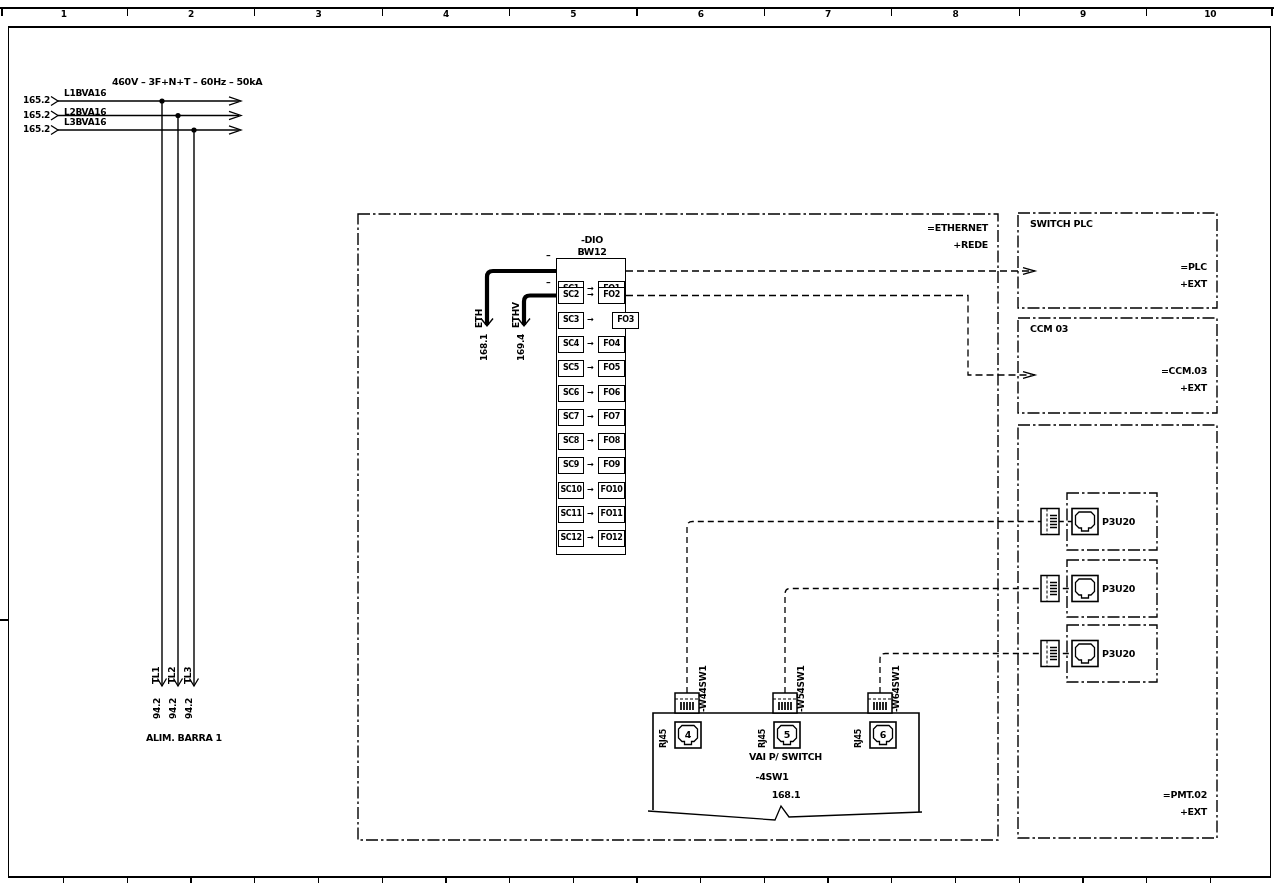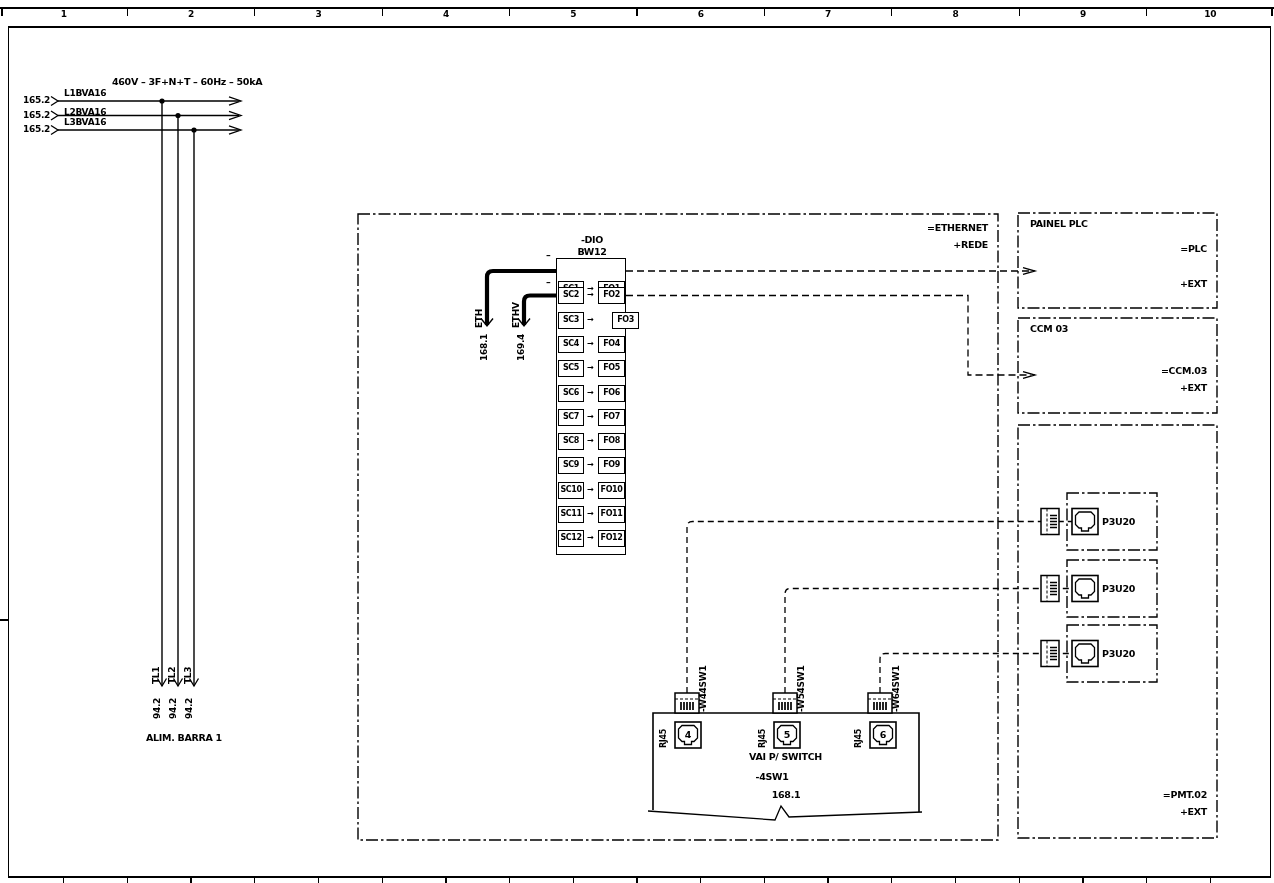--- a/index.html
+++ b/index.html
@@ -224,22 +224,22 @@
     </div>
 
 <div class="v" style="left:475px;top:328px">ETH</div>
 <div class="v" style="left:480px;top:361px">168.1</div>
 <div class="v" style="left:512px;top:328px">ETHV</div>
 <div class="v" style="left:517px;top:361px">169.4</div>
 
 <div class="t rgt" style="left:860px;top:223px;width:128px">=ETHERNET</div>
 <div class="t rgt" style="left:860px;top:240px;width:128px">+REDE</div>
 
-<div class="t" style="left:1030px;top:219px">PAINEL PLC</div>
-<div class="t rgt" style="left:1110px;top:244px;width:97px">=PLC</div>
+<div class="t" style="left:1030px;top:219px">SWITCH PLC</div>
+<div class="t rgt" style="left:1110px;top:262px;width:97px">=PLC</div>
 <div class="t rgt" style="left:1110px;top:279px;width:97px">+EXT</div>
 
 <div class="t" style="left:1030px;top:324px">CCM 03</div>
 <div class="t rgt" style="left:1108px;top:366px;width:99px">=CCM.03</div>
 <div class="t rgt" style="left:1108px;top:383px;width:99px">+EXT</div>
 
 <div class="t rgt" style="left:1110px;top:790px;width:97px">=PMT.02</div>
 <div class="t rgt" style="left:1110px;top:807px;width:97px">+EXT</div>
 
 <div class="t" style="left:1102px;top:517px">P3U20</div>

